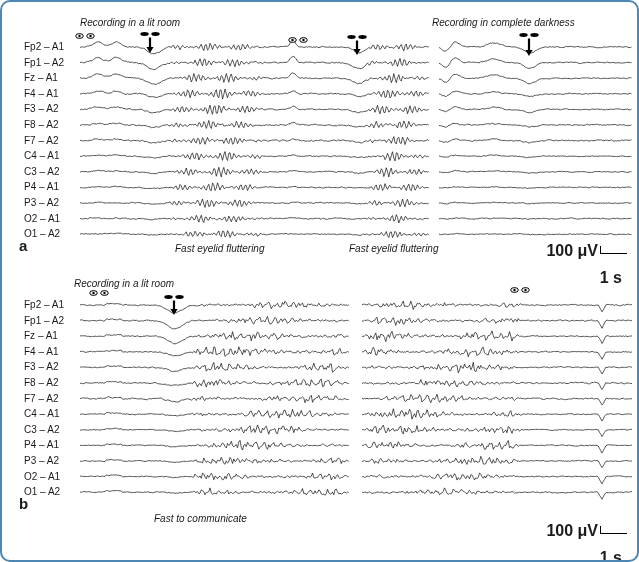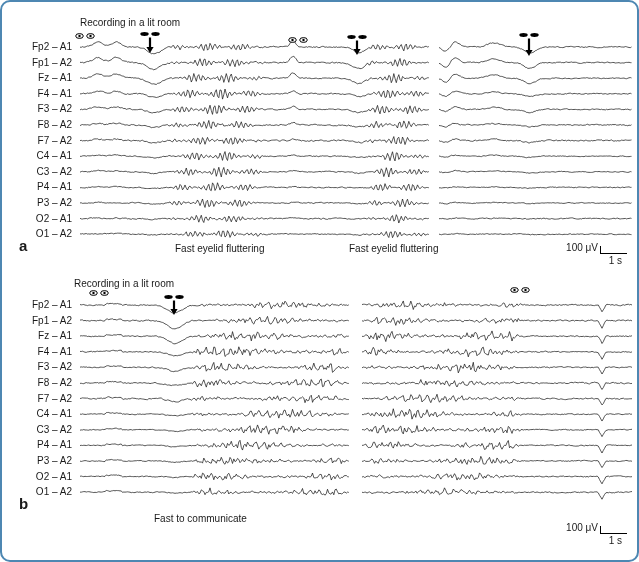--- a/index.html
+++ b/index.html
@@ -1,27 +1,27 @@
 <!DOCTYPE html>
 <html><head>
 <meta charset="utf-8">
 <style>
   html,body{margin:0;padding:0;background:#fff;}
   body{width:639px;height:562px;font-family:"Liberation Sans",sans-serif;color:#1a1a1a;}
   .figure{position:relative;width:639px;height:562px;box-sizing:border-box;
           border:2px solid #4d87b2;border-radius:10px;background:#fff;overflow:hidden;}
   .figure svg{position:absolute;left:0;top:0;}
-  .txt{position:absolute;font-size:10px;white-space:nowrap;line-height:12px;}
-  .chlabel{position:absolute;left:0;width:70px;text-align:right;font-size:10px;line-height:12px;}
+  .txt{position:absolute;font-size:10px;white-space:nowrap;line-height:12px;font-style:italic;}
+  .chlabel{position:absolute;left:0;width:70px;text-align:left;font-size:10px;line-height:12px;padding-left:22px;}
   .panel-letter{position:absolute;font-size:15px;font-weight:bold;line-height:16px;}
-  .scalebar{position:absolute;width:84px;height:26px;font-size:10px;}
+  .scalebar{position:absolute;width:84px;height:26px;font-size:16px;font-weight:bold;}
   .scalebar .amp{position:absolute;right:31px;top:0;}
   .scalebar .bar{position:absolute;right:2px;top:4px;width:26px;height:7px;
                  border-left:1.5px solid #000;border-bottom:1.5px solid #000;}
-  .scalebar .time{position:absolute;right:7px;top:13px;}
+  .scalebar .time{position:absolute;right:7px;top:27px;}
 </style>
 </head>
 <body>
 
 <div class="figure" id="fig" style="border-color: rgb(77, 135, 178);">
 
   <svg id="traces" width="639" height="562">
       <g fill="none" stroke="#1c1c1c" stroke-width="0.75" stroke-linejoin="round">
         <polyline points="78.0,45.17 79.3,45.27 80.5,44.66 81.8,45.20 83.0,45.09 84.3,44.49 85.5,43.94 86.8,44.10 88.0,43.39 89.3,43.22 90.5,42.98 91.8,41.32 93.0,41.14 94.3,40.31 95.5,39.88 96.8,39.69 98.0,40.08 99.3,40.83 100.5,41.71 101.8,42.59 103.0,43.30 104.3,43.10 105.5,43.32 106.8,43.07 108.0,42.52 109.3,42.16 110.5,41.80 111.8,40.98 113.0,40.28 114.3,39.64 115.5,39.87 116.8,40.93 118.0,41.04 119.3,42.19 120.5,43.17 121.8,43.66 123.0,44.30 124.3,44.55 125.5,45.23 126.8,44.94 128.0,44.65 129.3,45.23 130.5,44.59 131.8,45.13 133.0,45.27 134.3,44.99 135.5,44.71 136.8,45.35 138.0,46.00 139.3,46.16 140.5,46.24 141.8,46.28 143.0,47.03 144.3,48.36 145.5,49.23 146.8,50.11 148.0,50.50 149.3,51.71 150.5,51.48 151.8,51.74 153.0,51.63 154.3,51.01 155.5,50.46 156.8,50.56 158.0,50.05 159.3,48.56 160.5,48.17 161.8,47.29 163.0,46.48 164.3,45.79 165.5,45.06 166.8,44.59 168.0,44.85 169.3,45.44 170.5,43.69 171.8,43.65 173.0,46.45 174.3,45.63 175.5,43.32 176.8,44.84 178.0,47.85 179.3,45.35 180.5,43.44 181.8,44.73 183.0,45.93 184.3,44.66 185.5,44.63 186.8,45.80 188.0,44.61 189.3,45.01 190.5,45.14 191.8,45.67 193.0,44.72 194.3,44.28 195.5,45.12 196.8,46.55 198.0,44.22 199.3,42.19 200.5,46.19 201.8,48.59 203.0,43.21 204.3,42.62 205.5,48.14 206.8,46.70 208.0,41.33 209.3,43.77 210.5,47.59 211.8,43.86 213.0,42.10 214.3,44.50 215.5,46.44 216.8,44.14 218.0,43.35 219.3,45.74 220.5,45.26 221.8,45.24 223.0,44.72 224.3,44.95 225.5,44.86 226.8,44.40 228.0,45.16 229.3,47.17 230.5,44.92 231.8,42.77 233.0,46.68 234.3,47.57 235.5,44.09 236.8,43.42 238.0,47.77 239.3,47.08 240.5,42.11 241.8,43.56 243.0,46.98 244.3,44.82 245.5,42.42 246.8,45.29 248.0,46.57 249.3,45.38 250.5,44.81 251.8,45.27 253.0,44.98 254.3,44.29 255.5,44.25 256.8,45.16 258.0,45.78 259.3,45.35 260.5,45.76 261.8,45.11 263.0,44.53 264.3,45.28 265.5,45.40 266.8,45.15 268.0,44.58 269.3,44.67 270.5,44.49 271.8,44.17 273.0,44.83 274.3,44.79 275.5,45.09 276.8,45.15 278.0,44.56 279.3,44.50 280.5,44.62 281.8,44.44 283.0,44.23 284.3,44.18 285.5,44.35 286.8,43.40 288.0,41.33 289.3,39.97 290.5,39.21 291.8,38.67 293.0,40.41 294.3,42.48 295.5,43.49 296.8,44.88 298.0,44.86 299.3,44.84 300.5,45.15 301.8,45.33 303.0,45.23 304.3,44.73 305.5,45.30 306.8,44.64 308.0,44.86 309.3,44.98 310.5,45.54 311.8,44.79 313.0,45.46 314.3,44.67 315.5,45.15 316.8,45.65 318.0,45.42 319.3,44.70 320.5,44.35 321.8,44.47 323.0,45.31 324.3,44.92 325.5,45.32 326.8,45.08 328.0,44.99 329.3,45.27 330.5,45.49 331.8,44.85 333.0,45.46 334.3,44.81 335.5,45.43 336.8,45.18 338.0,45.24 339.3,44.89 340.5,45.19 341.8,45.24 343.0,45.52 344.3,45.66 345.5,45.26 346.8,45.81 348.0,46.16 349.3,47.17 350.5,47.48 351.8,48.39 353.0,49.36 354.3,50.26 355.5,51.24 356.8,50.82 358.0,50.79 359.3,50.44 360.5,49.34 361.8,49.14 363.0,48.19 364.3,47.51 365.5,46.90 366.8,45.44 368.0,46.20 369.3,46.22 370.5,43.30 371.8,43.48 373.0,46.73 374.3,46.67 375.5,42.65 376.8,44.15 378.0,47.63 379.3,45.96 380.5,43.46 381.8,45.32 383.0,46.93 384.3,44.05 385.5,44.00 386.8,45.30 388.0,45.76 389.3,45.32 390.5,45.62 391.8,46.35 393.0,45.29 394.3,43.50 395.5,44.14 396.8,47.01 398.0,44.21 399.3,42.52 400.5,46.26 401.8,48.88 403.0,43.80 404.3,42.00 405.5,47.32 406.8,45.89 408.0,42.74 409.3,43.34 410.5,46.92 411.8,45.82 413.0,43.43 414.3,45.10 415.5,45.22 416.8,44.94 418.0,45.04 419.3,45.66 420.5,45.16 421.8,45.21 423.0,44.41 424.3,44.33 425.5,45.01 426.8,44.58 "></polyline>
         <polyline points="437.0,45.46 438.3,46.22 439.5,47.12 440.8,48.57 442.0,49.04 443.3,49.07 444.5,48.54 445.8,47.38 447.0,46.44 448.3,45.14 449.5,43.32 450.8,41.40 452.0,40.02 453.3,39.73 454.5,40.14 455.8,41.23 457.0,41.69 458.3,42.22 459.5,43.51 460.8,43.85 462.0,44.32 463.3,44.26 464.5,44.75 465.8,45.04 467.0,44.70 468.3,44.51 469.5,44.50 470.8,44.59 472.0,44.38 473.3,44.44 474.5,45.01 475.8,44.55 477.0,44.94 478.3,45.11 479.5,44.56 480.8,44.46 482.0,44.19 483.3,43.13 484.5,42.33 485.8,42.62 487.0,41.60 488.3,41.00 489.5,41.33 490.8,40.73 492.0,41.30 493.3,41.37 494.5,41.18 495.8,41.17 497.0,42.24 498.3,42.39 499.5,42.53 500.8,42.90 502.0,43.35 503.3,44.38 504.5,44.27 505.8,44.54 507.0,44.42 508.3,44.56 509.5,44.96 510.8,45.01 512.0,44.70 513.3,45.17 514.5,45.24 515.8,45.96 517.0,45.90 518.3,46.86 519.5,46.83 520.8,47.59 522.0,48.19 523.3,49.16 524.5,49.71 525.8,50.48 527.0,51.04 528.3,50.56 529.5,50.87 530.8,50.46 532.0,49.89 533.3,48.74 534.5,48.32 535.8,47.33 537.0,46.98 538.3,46.24 539.5,46.06 540.8,45.46 542.0,45.30 543.3,44.75 544.5,45.09 545.8,45.47 547.0,44.81 548.3,44.84 549.5,44.98 550.8,44.77 552.0,45.03 553.3,45.20 554.5,44.69 555.8,44.53 557.0,45.21 558.3,45.49 559.5,45.51 560.8,45.61 562.0,45.37 563.3,44.78 564.5,44.46 565.8,44.63 567.0,44.62 568.3,44.37 569.5,44.40 570.8,44.71 572.0,45.05 573.3,44.89 574.5,44.51 575.8,44.52 577.0,44.60 578.3,45.29 579.5,44.81 580.8,45.10 582.0,45.52 583.3,44.90 584.5,45.31 585.8,44.95 587.0,44.52 588.3,44.63 589.5,44.81 590.8,44.79 592.0,45.20 593.3,45.39 594.5,45.58 595.8,45.82 597.0,45.71 598.3,45.65 599.5,45.65 600.8,45.43 602.0,44.81 603.3,45.15 604.5,45.07 605.8,45.02 607.0,44.74 608.3,44.78 609.5,44.41 610.8,44.95 612.0,44.86 613.3,44.55 614.5,44.84 615.8,44.98 617.0,44.48 618.3,44.71 619.5,45.00 620.8,45.03 622.0,45.13 623.3,44.56 624.5,44.75 625.8,45.20 627.0,45.48 628.3,45.66 629.5,44.96 "></polyline>
@@ -130,20 +130,21 @@
       </g>
       <g>
         <ellipse cx="512.5" cy="288" rx="3.8" ry="2.4" fill="#fff" stroke="#000" stroke-width="1"></ellipse>
         <circle cx="512.5" cy="288" r="1.2" fill="#000"></circle>
         <ellipse cx="523.5" cy="288" rx="3.8" ry="2.4" fill="#fff" stroke="#000" stroke-width="1"></ellipse>
         <circle cx="523.5" cy="288" r="1.2" fill="#000"></circle>
       </g>
     </svg>
 
   <div class="txt" style="left:78px;top:15px">Recording in a lit room</div>
+  <div class="txt" style="left:430px;top:15px">Recording in complete darkness</div>
   <div class="panel-letter" style="left:17px;top:236px">a</div>
   <div class="txt" style="left:173px;top:241px">Fast eyelid fluttering</div>
   <div class="txt" style="left:347px;top:241px">Fast eyelid fluttering</div>
 
   <div class="scalebar" style="left:543px;top:240px">
     <span class="amp">100 μV</span>
     <span class="bar"></span>
     <span class="time">1 s</span>
   </div>
 

